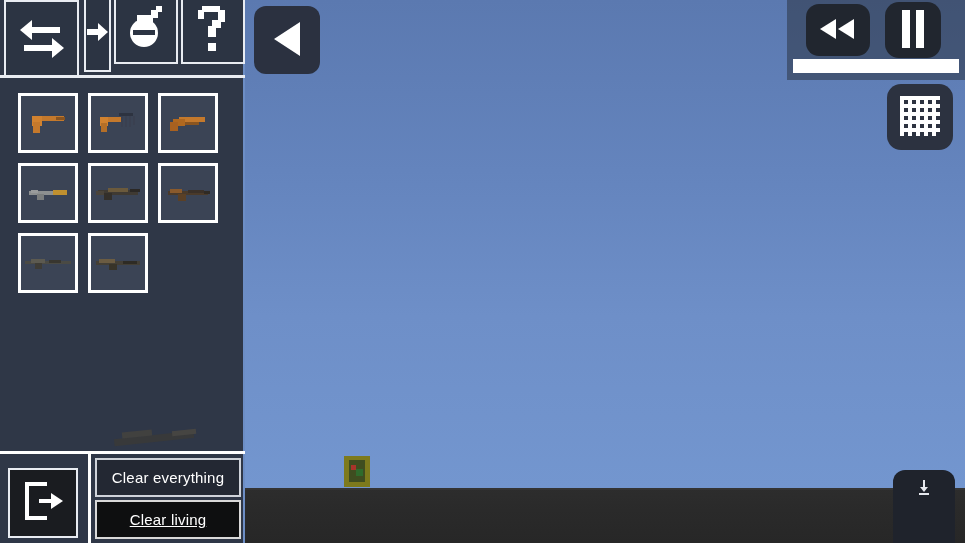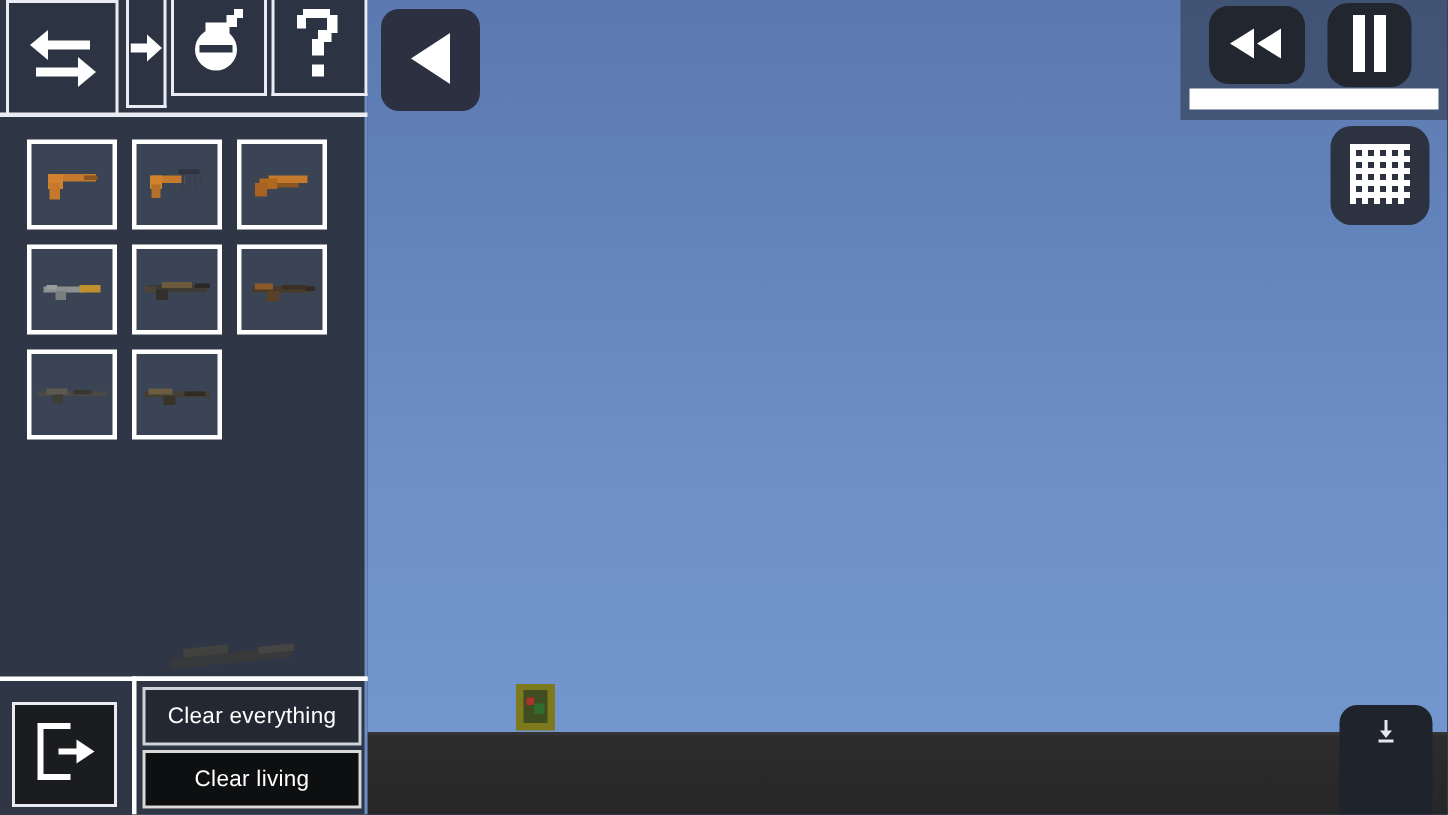--- a/index.html
+++ b/index.html
@@ -216,20 +216,21 @@
     cursor: pointer;
     letter-spacing: 0.2px;
   }
   #clear-everything {
     background: rgba(32,36,46,0.80);
     border-color: #cfd3da;
   }
   #clear-living {
     background: rgba(12,12,12,0.92);
     border-color: #d9d9d9;
+    text-decoration: underline;
   }
 
   
   .round-btn {
     position: absolute;
     background: #2b3140;
     border-radius: 12px;
     display: flex;
     align-items: center;
     justify-content: center;

